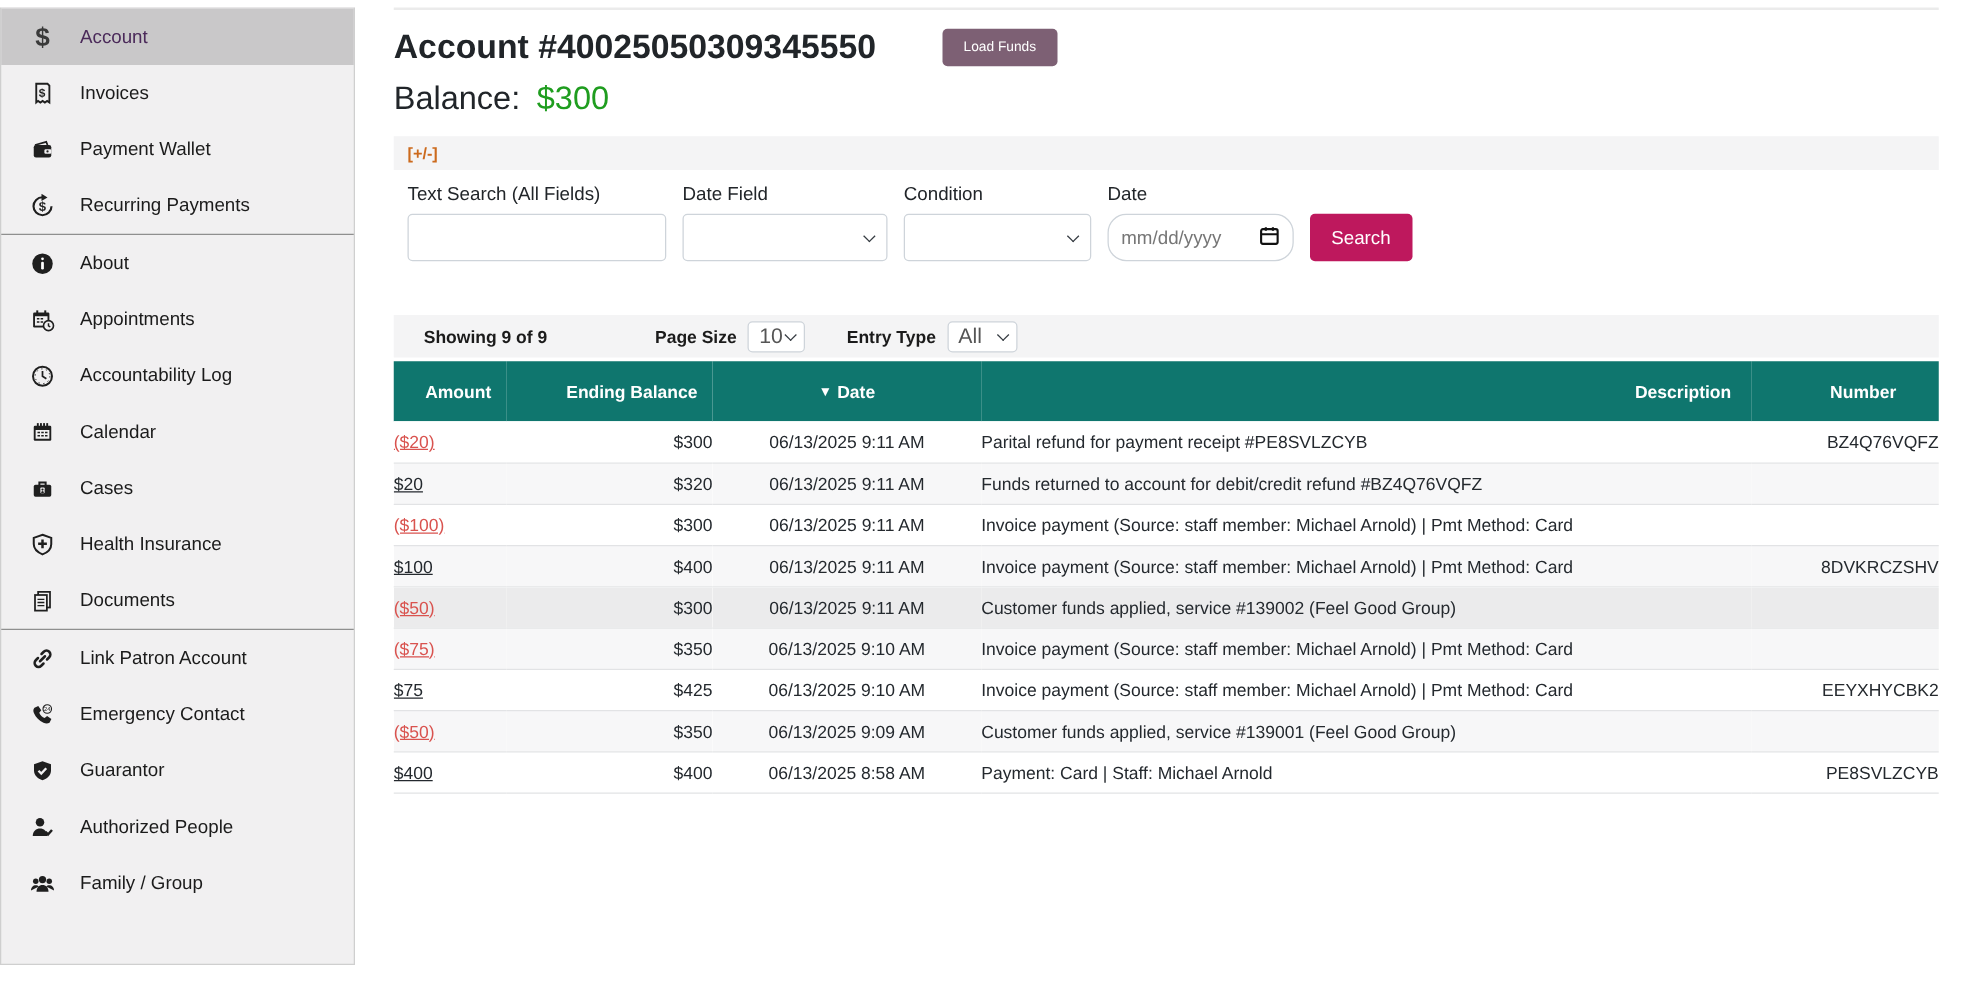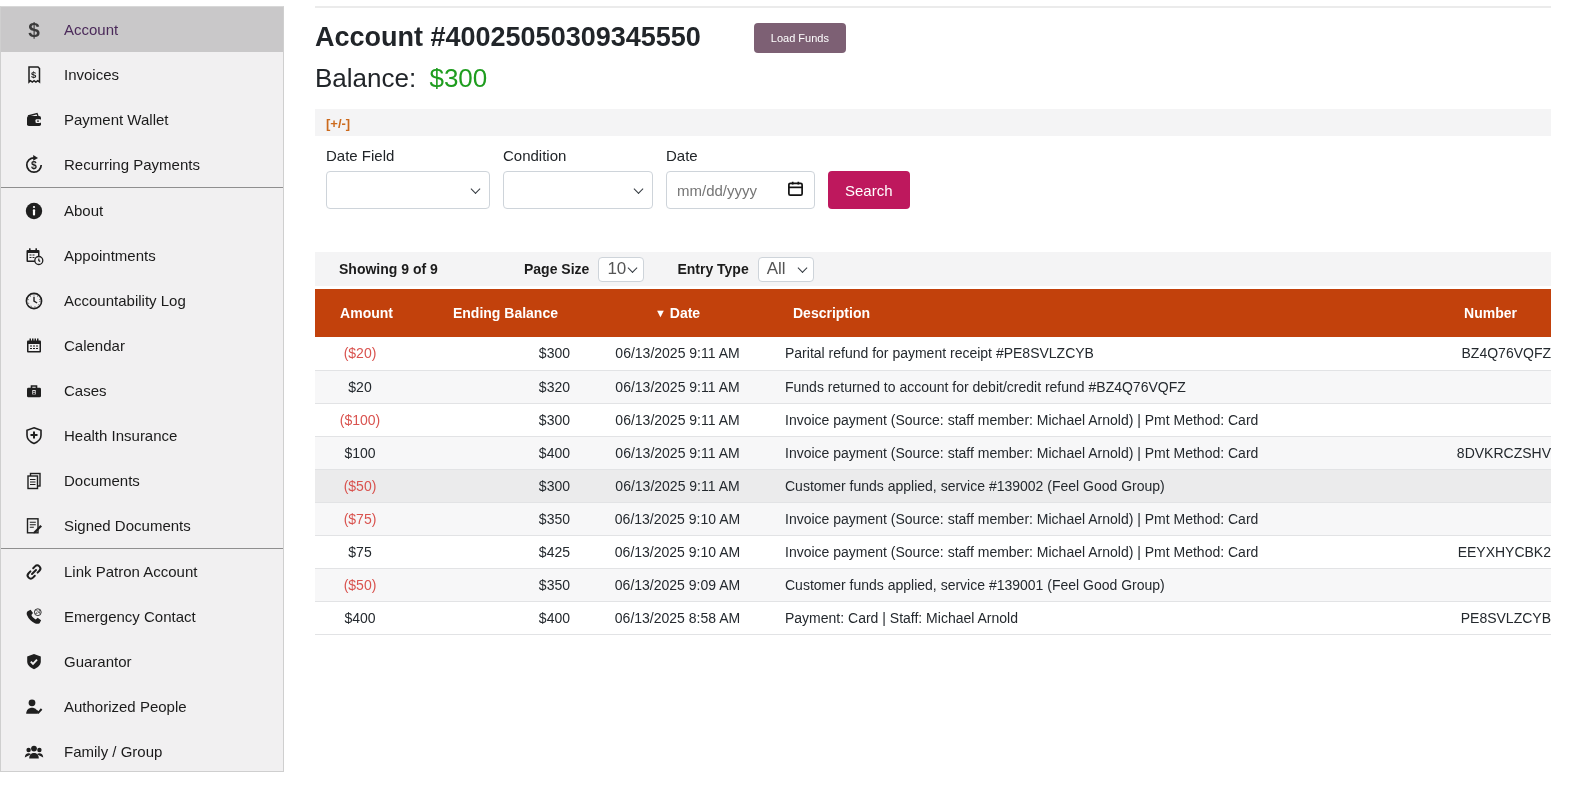--- a/index.html
+++ b/index.html
@@ -43,53 +43,53 @@
     background:#fff; font-size:15px; font-family:inherit; color:#212529; }
   .f-input { width:207px; padding:0 10px; }
   .sel-wrap { position:relative; }
   .f-select { display:flex; align-items:center; padding:0 26px 0 10px; cursor:pointer; }
   .f-select.w-datefield { width:164px; }
   .f-select.w-condition { width:150px; }
   .chev { position:absolute; right:11px; top:50%; width:7px; height:7px;
     border-right:1.8px solid #343a40; border-bottom:1.8px solid #343a40;
     transform:translateY(-65%) rotate(45deg); pointer-events:none; }
   .f-date { width:149px; display:flex; align-items:center; justify-content:space-between;
-    padding:0 10px; cursor:text; }
+    padding:0 10px; cursor:text;border-radius:15px; }
   .date-ph { color:#767676; font-size:15px; }
   .search-btn { align-self:flex-end; height:38px; background:#be185d; color:#fff; border:none;
     border-radius:4px; font-size:15px; font-family:inherit; padding:0 17px; cursor:pointer; }
 
   
   .tbl-controls { margin-top:24px; background:#f4f4f5; height:34px; display:flex;
     align-items:center; padding-left:24px; font-size:14px; }
   .ctl-bold { font-weight:700; color:#1b1b1b; }
   .ctl-showing { width:140px; }
   .ctl-sel { position:relative; margin-left:9px; }
   .mini-select { height:25px; border:1px solid #ced4da; border-radius:4px; background:#fff;
     display:flex; align-items:center; padding:0 22px 0 8px; font-size:17px; color:#555; cursor:pointer; }
   .mini-select.w-ps { width:46px; }
   .mini-select.w-et { width:56px; }
   .ctl-gap { margin-left:45px; }
   .ctl-gap2 { margin-left:33px; }
 
   
   table.ledger { width:100%; border-collapse:collapse; margin-top:3px; table-layout:fixed; }
-  .ledger thead th { background:#c2410c; color:#fff; font-size:14px; font-weight:600;
+  .ledger thead th { background:#0f766e; color:#fff; font-size:14px; font-weight:600;
     height:30px; padding:16px; }
   .ledger th.h-amount { text-align:right; padding-right:12px; }
   .ledger th.h-balance { text-align:right; padding-right:12px; }
   .ledger th.h-date { text-align:center; }
-  .ledger th.h-desc { text-align:left; padding-left:8px; }
+  .ledger th.h-desc { text-align:right; padding-left:8px; }
   .ledger th.h-number { text-align:right; padding-right:34px; }
   .ledger tbody td { font-size:14px; height:33px; padding:0; border-bottom:1px solid #e2e3e5;
     color:#24292e; white-space:nowrap; overflow:hidden; }
   .ledger tbody tr { background:#fff; }
   .ledger tbody tr:nth-child(even) { background:#f7f7f8; }
   .ledger tbody tr.hl { background:#ebebec; }
-  td.c-amount { text-align:center; padding-right:12px; }
+  td.c-amount { text-align:left; padding-right:12px;text-decoration:underline; }
   td.c-amount.neg { color:#d9534f; }
   td.c-balance { text-align:right; padding-right:12px; }
   td.c-date { text-align:center; }
   td.c-desc { text-align:left; padding-left:8px; }
   td.c-number { text-align:right; padding-right:34px; }
   .sort-ind { font-size:11px; margin-right:4px; position:relative; top:-1px; }
 </style>
 </head>
 <body>
 
@@ -205,30 +205,20 @@
     <div class="sb-item">
       <span class="sb-icon">
         <svg width="20" height="20" viewBox="0 0 20 20">
           <rect x="6.5" y="2.5" width="9.5" height="12.5" fill="#f1f0f1" stroke="#1f1f1f" stroke-width="1.4"></rect>
           <rect x="4" y="5" width="9.5" height="12.5" fill="#f1f0f1" stroke="#1f1f1f" stroke-width="1.4"></rect>
           <path d="M6 8.5 h5.5 M6 11 h5.5 M6 13.5 h5.5" stroke="#1f1f1f" stroke-width="1.1"></path>
         </svg>
       </span>
       <span class="sb-label">Documents</span>
     </div>
-    <div class="sb-item">
-      <span class="sb-icon">
-        <svg width="20" height="20" viewBox="0 0 20 20">
-          <rect x="3.5" y="2.8" width="10.5" height="14" fill="#f1f0f1" stroke="#1f1f1f" stroke-width="1.4"></rect>
-          <path d="M5.8 6.2 h6 M5.8 8.7 h6 M5.8 11.2 h4" stroke="#1f1f1f" stroke-width="1.1"></path>
-          <path d="M10.2 15.2 l6.2-6.2 1.6 1.6 -6.2 6.2 -2.2 .6 z" fill="#1f1f1f"></path>
-        </svg>
-      </span>
-      <span class="sb-label">Signed Documents</span>
-    </div>
     <div class="sb-divider"></div>
     <div class="sb-item">
       <span class="sb-icon">
         <svg width="20" height="20" viewBox="0 0 20 20">
           <g stroke="#1f1f1f" stroke-width="2" fill="none" stroke-linecap="round">
             <path d="M8 12 l4-4"></path>
             <path d="M9.2 6.2 l1.8-1.8 a3.1 3.1 0 0 1 4.4 4.4 l-1.8 1.8"></path>
             <path d="M10.8 13.8 l-1.8 1.8 a3.1 3.1 0 0 1 -4.4-4.4 l1.8-1.8"></path>
           </g>
         </svg>
@@ -290,20 +280,24 @@
   <div class="balance-row">
     <span class="balance-label">Balance:</span>
     <span class="balance-value">$300</span>
   </div>
 
   <div class="filter-panel">
     <div class="filter-strip">
       <span class="filter-toggle">[+/-]</span>
     </div>
     <div class="filter-body">
+      <div class="f-col">
+        <span class="f-label">Text Search (All Fields)</span>
+        <input type="text" class="f-input" style="">
+      </div>
       <div class="f-col">
         <span class="f-label">Date Field</span>
         <div class="sel-wrap">
           <div class="f-select w-datefield"></div>
           <span class="chev"></span>
         </div>
       </div>
       <div class="f-col">
         <span class="f-label">Condition</span>
         <div class="sel-wrap">

